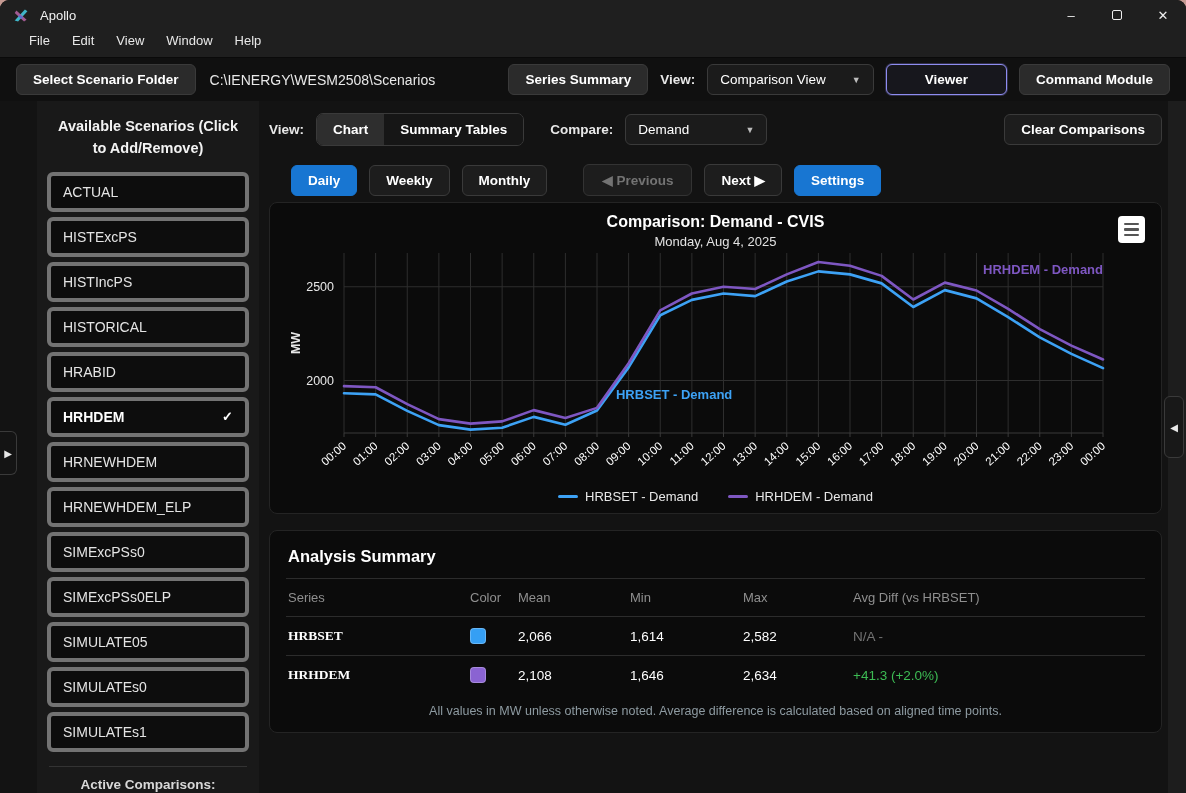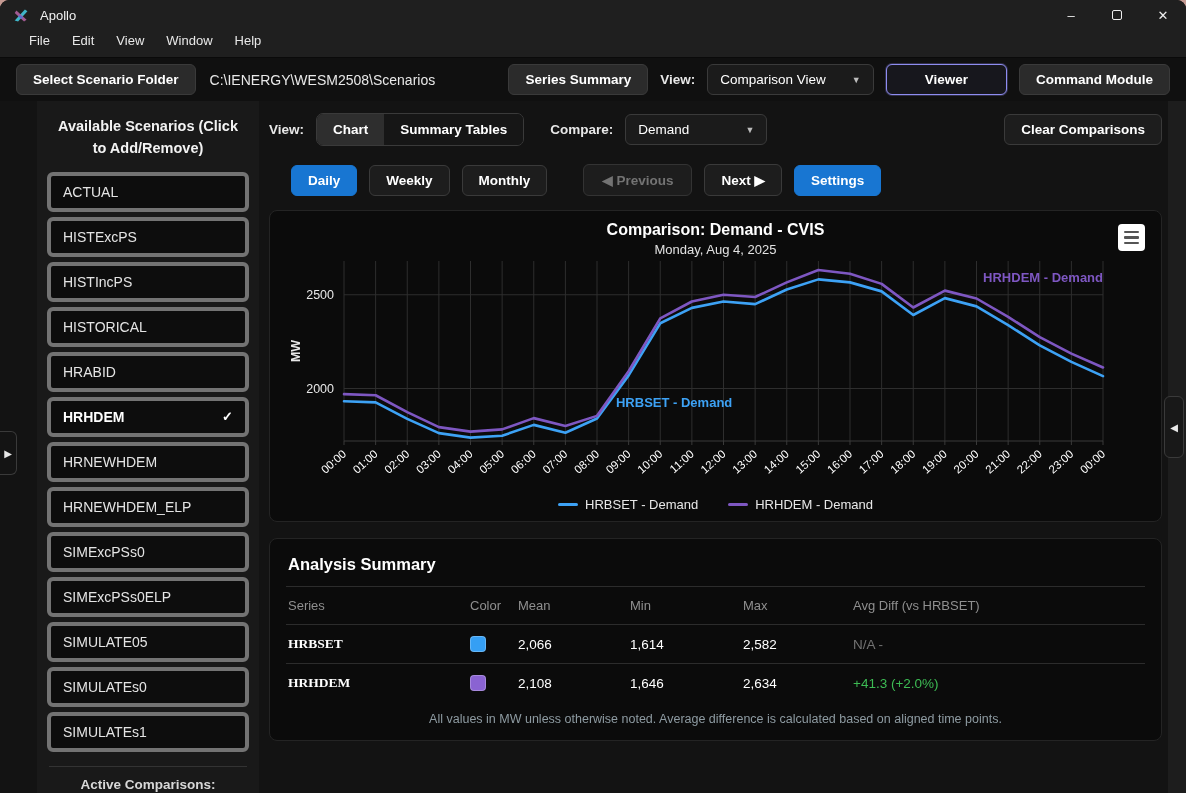--- a/index.html
+++ b/index.html
@@ -42,21 +42,21 @@
 
   .content { flex:1; padding:12px 24px 0 10px; display:flex; flex-direction:column; min-width:0; }
 
   .controls-row { display:flex; align-items:center; gap:12px; }
   .seg-group { display:flex; background:#161616; border:1px solid #3a3a3a; border-radius:7px; overflow:hidden; }
   .seg { padding:8px 16px; font-size:13.5px; font-weight:bold; color:#fff; cursor:default; }
   .seg.active { background:#2e2e2e; }
   .seg.inactive { background:#161616; }
   .spacer { flex:1; }
 
-  .period-row { display:flex; align-items:center; gap:12px; margin:18px 0 14px 22px; }
+  .period-row { display:flex; align-items:center; gap:12px; margin:18px 0 6px 22px; }
   .btn-primary { background:#1876d2; border:1px solid #1876d2; color:#fff; font-weight:bold; font-size:13.5px; border-radius:6px; padding:7px 16px; cursor:default; }
   .btn-disabled { background:#1d1d1d; border:1px solid #333; color:#737373; font-weight:bold; font-size:13.5px; border-radius:6px; padding:7px 18px; cursor:default;text-align:right; }
 
   .panel { background:#0b0b0b; border:1px solid #242424; border-radius:8px; }
   .chart-panel { padding:10px 16px 6px 16px; position:relative; height:312px; }
   .chart-title { text-align:center; font-size:16px; font-weight:bold; color:#fff; }
   .chart-subtitle { text-align:center; font-size:13px; color:#e2e2e2; margin-top:3px; }
   .hamburger { position:absolute; top:13px; right:16px; width:27px; height:27px; background:#fff; border-radius:4px; display:flex; flex-direction:column; justify-content:center; align-items:center; gap:3px; cursor:default; }
   .hamburger span { display:block; width:15px; height:2.5px; background:#555; border-radius:1px; }
   .legend-row { display:flex; justify-content:center; gap:30px; margin-top:-2px; }

